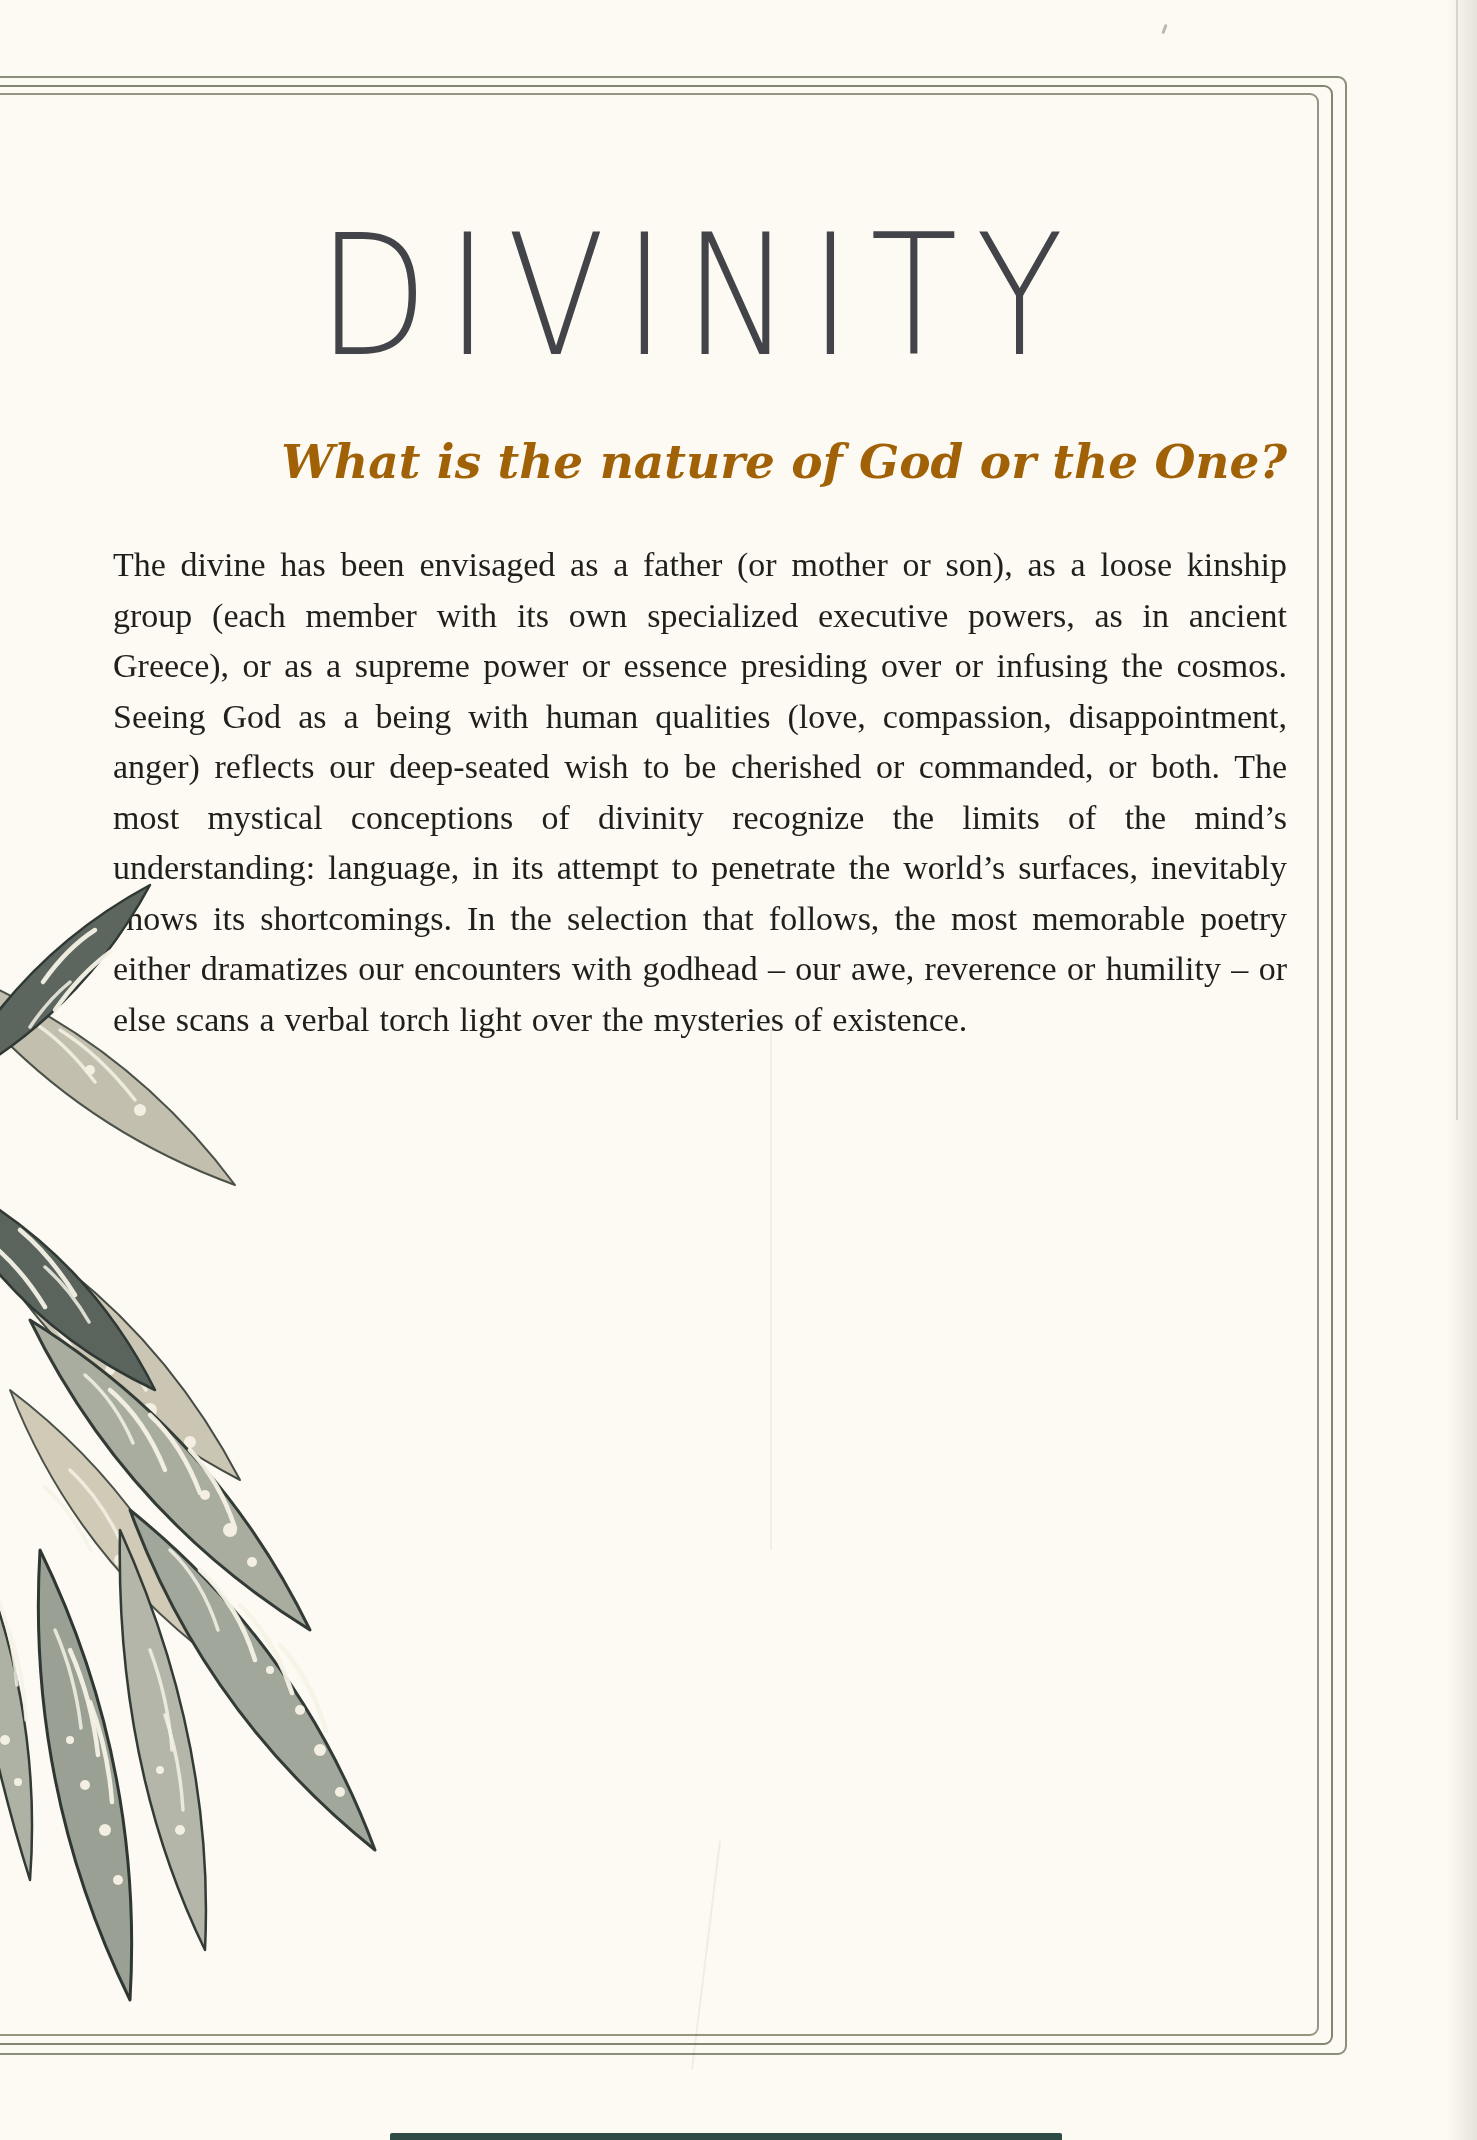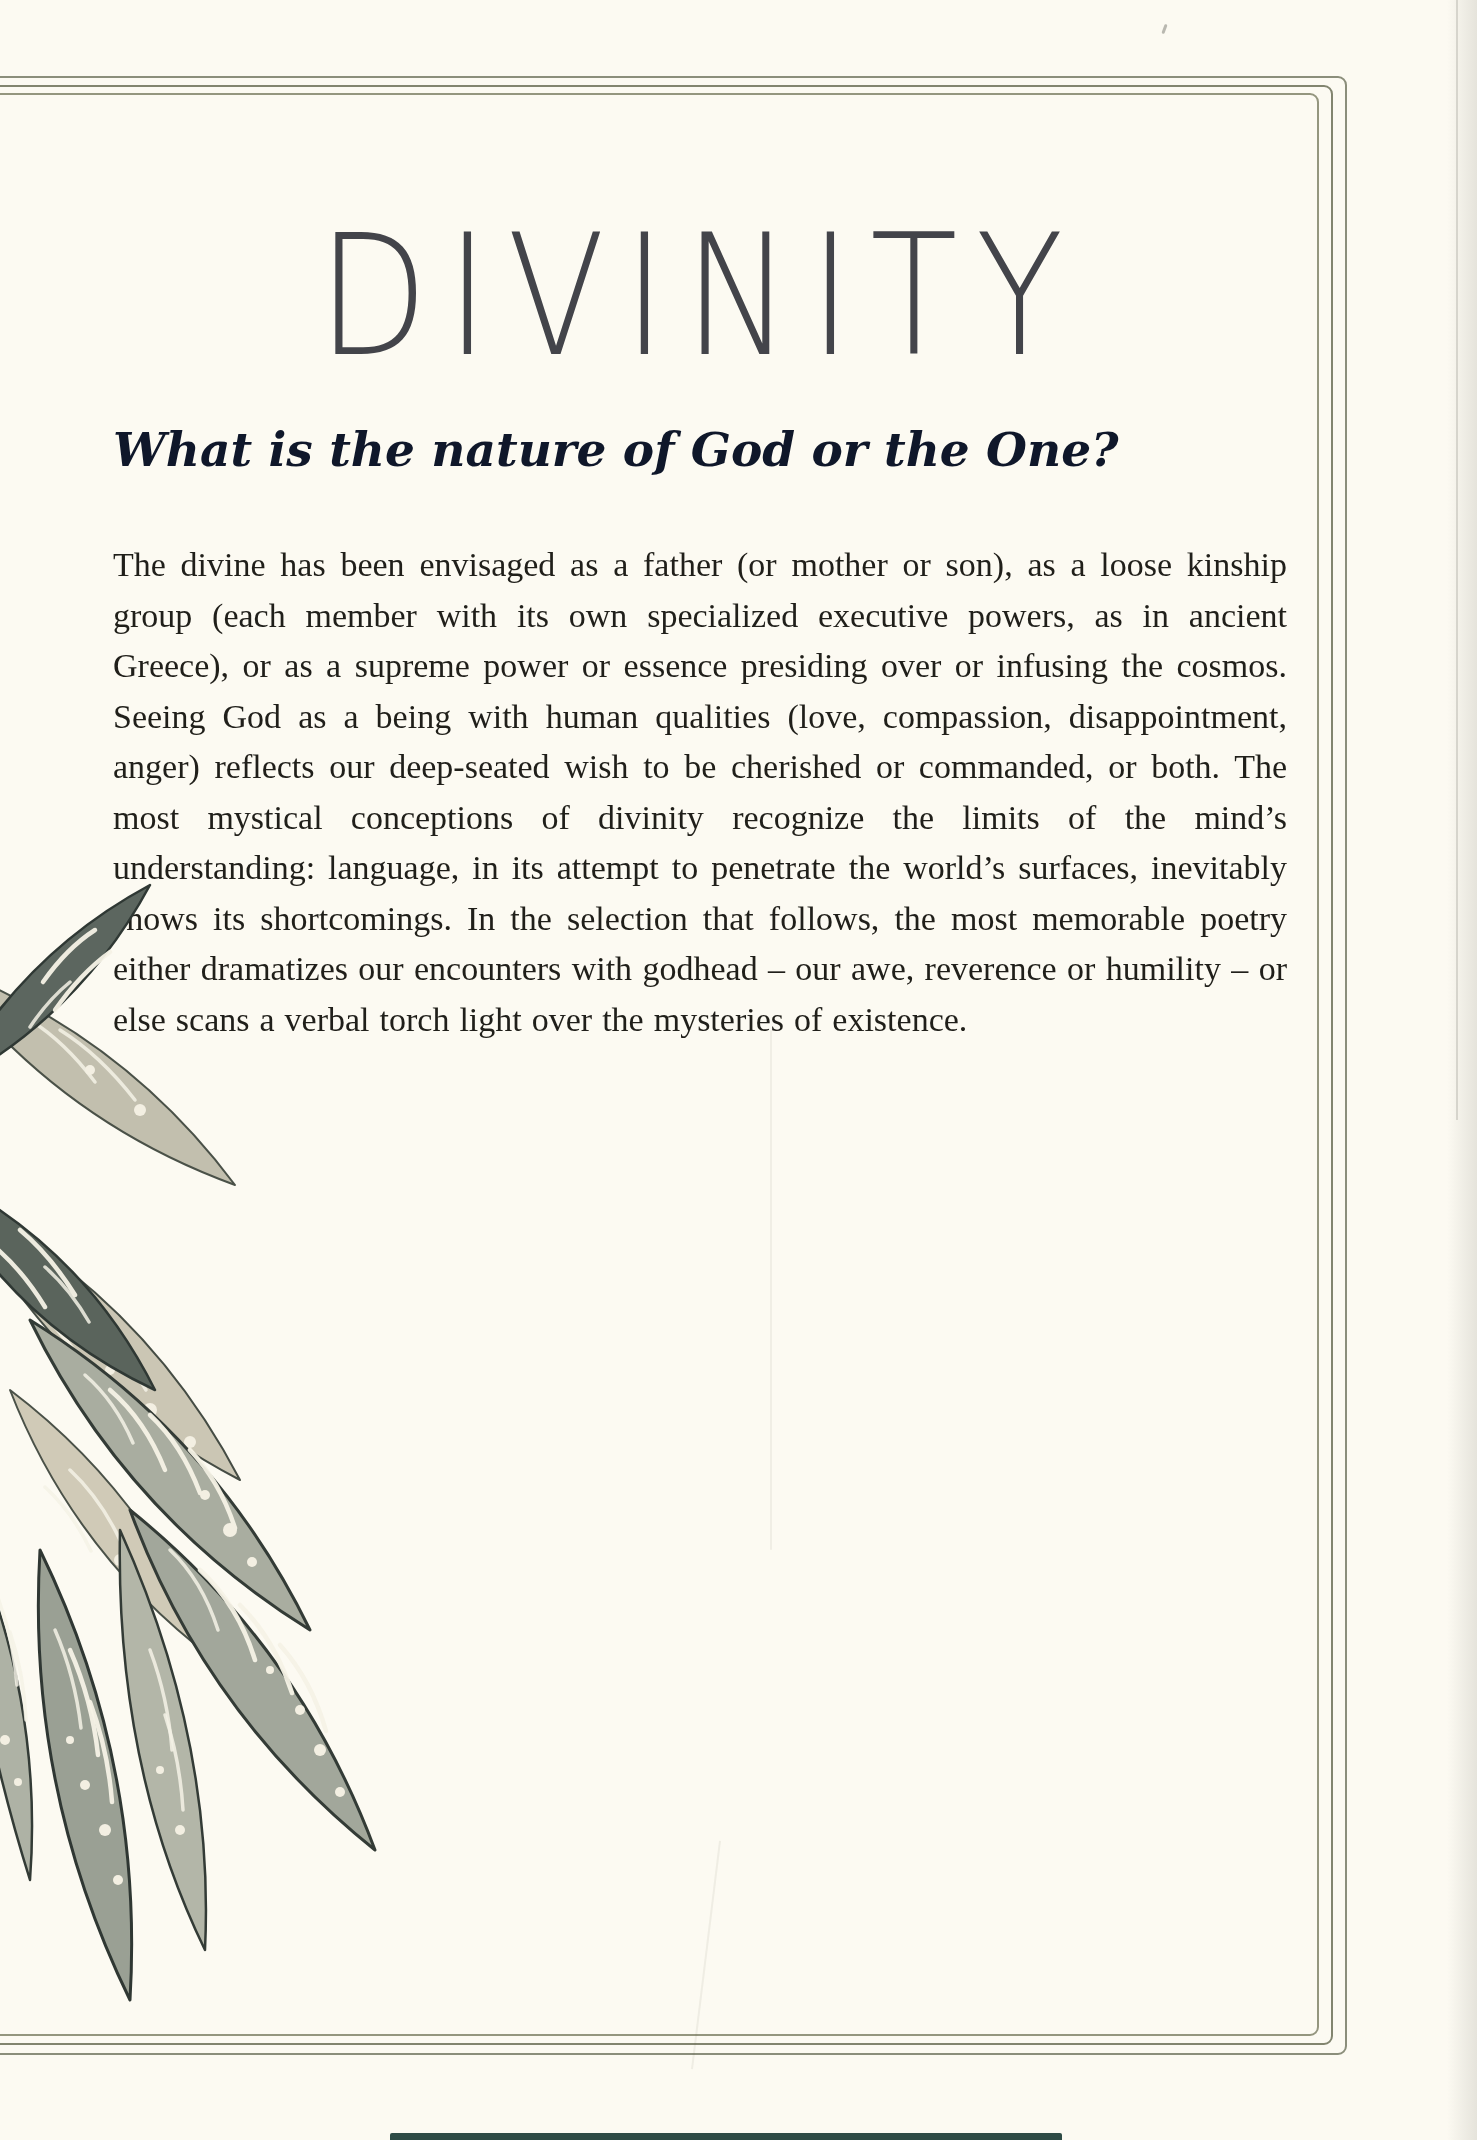--- a/index.html
+++ b/index.html
@@ -17,24 +17,24 @@
   
   .col{position:absolute;left:113px;width:1174px;}
 
   .title{top:208px;text-align:center;margin:0;
          font-family:"DejaVu Sans","Liberation Sans",sans-serif;
          font-weight:100;font-stretch:condensed;
          font-size:168px;line-height:1.05;letter-spacing:.13em;
          color:#43444a;transform:scaleX(.85);transform-origin:50% 50%;
          white-space:nowrap;}
 
-  .subtitle{top:412px;text-align:left;margin:0;
+  .subtitle{top:424px;text-align:right;margin:0;
             font-family:"DejaVu Serif","Liberation Serif",serif;
             font-style:italic;font-weight:700;
-            font-size:47px;line-height:76px;color:#0f172a;}
+            font-size:47px;line-height:76px;color:#a16207;}
 
   .bodytext{top:540px;margin:0;text-align:justify;
             font-size:34px;line-height:50.5px;color:#201f1a;
             word-spacing:1.5px;}
 
   
   .leaves{position:absolute;left:0;top:870px;width:400px;height:1150px;}
   .leaf{stroke-linejoin:round;}
   .vein{fill:none;stroke:#f5f2e6;stroke-width:4.5;stroke-linecap:round;opacity:.95;}
   .vein.thin{stroke-width:3.5;opacity:.85;}

